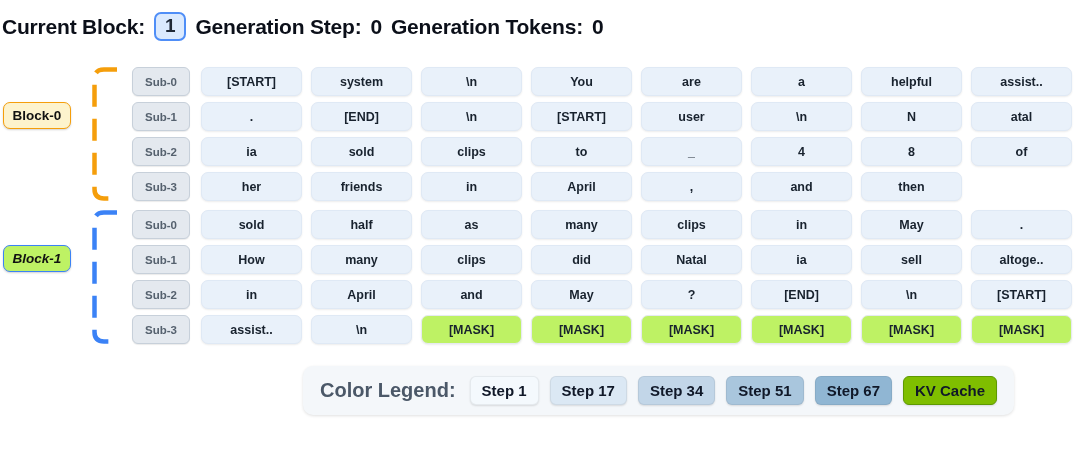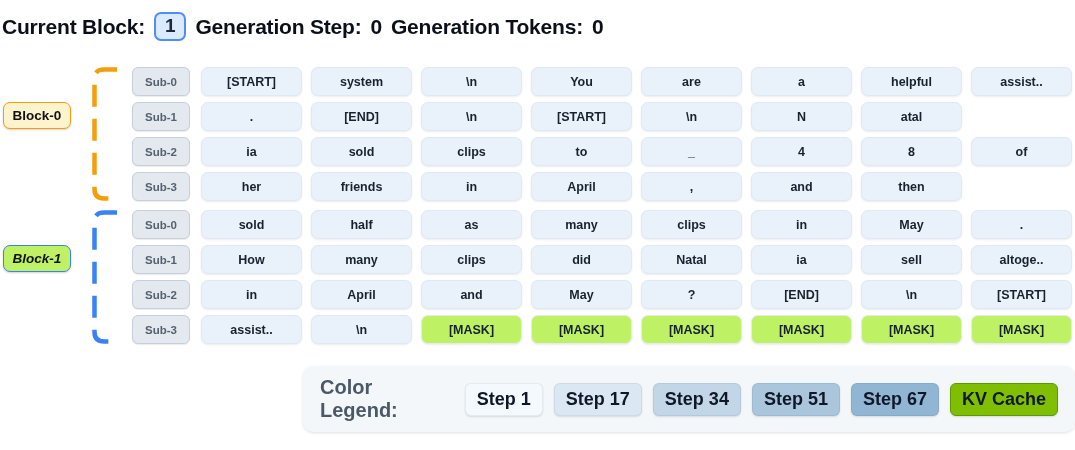--- a/index.html
+++ b/index.html
@@ -67,21 +67,21 @@
   .legend{
     margin:22px 0 0 303px;
     display:inline-flex;align-items:center;gap:11px;
     background:#f4f7fa;border-radius:10px;
     padding:10px 17px;
     box-shadow:0 1px 3px rgba(0,0,0,.12);
   }
   .legend-title{font-size:20px;font-weight:bold;color:#4b5868;margin-right:3px;}
   .chip{
     padding:5px 11px;border-radius:6px;
-    font-size:18px;font-weight:bold;color:#101828;
+    font-size:15px;font-weight:bold;color:#101828;
     border:1px solid rgba(0,0,0,.06);
     box-shadow:0 1px 2px rgba(0,0,0,.12);
     white-space:nowrap;
   }
 </style>
 </head>
 <body>
 
 
 
@@ -116,20 +116,21 @@
           <div class="cell">a</div>
           <div class="cell">helpful</div>
           <div class="cell">assist..</div>
         </div>
         <div class="row">
           <div class="sub-chip">Sub-1</div>
           <div class="cell">.</div>
           <div class="cell">[END]</div>
           <div class="cell">\n</div>
           <div class="cell">[START]</div>
+          <div class="cell">user</div>
           <div class="cell">\n</div>
           <div class="cell">N</div>
           <div class="cell">atal</div>
         </div>
         <div class="row">
           <div class="sub-chip">Sub-2</div>
           <div class="cell">ia</div>
           <div class="cell">sold</div>
           <div class="cell">clips</div>
           <div class="cell">to</div>

